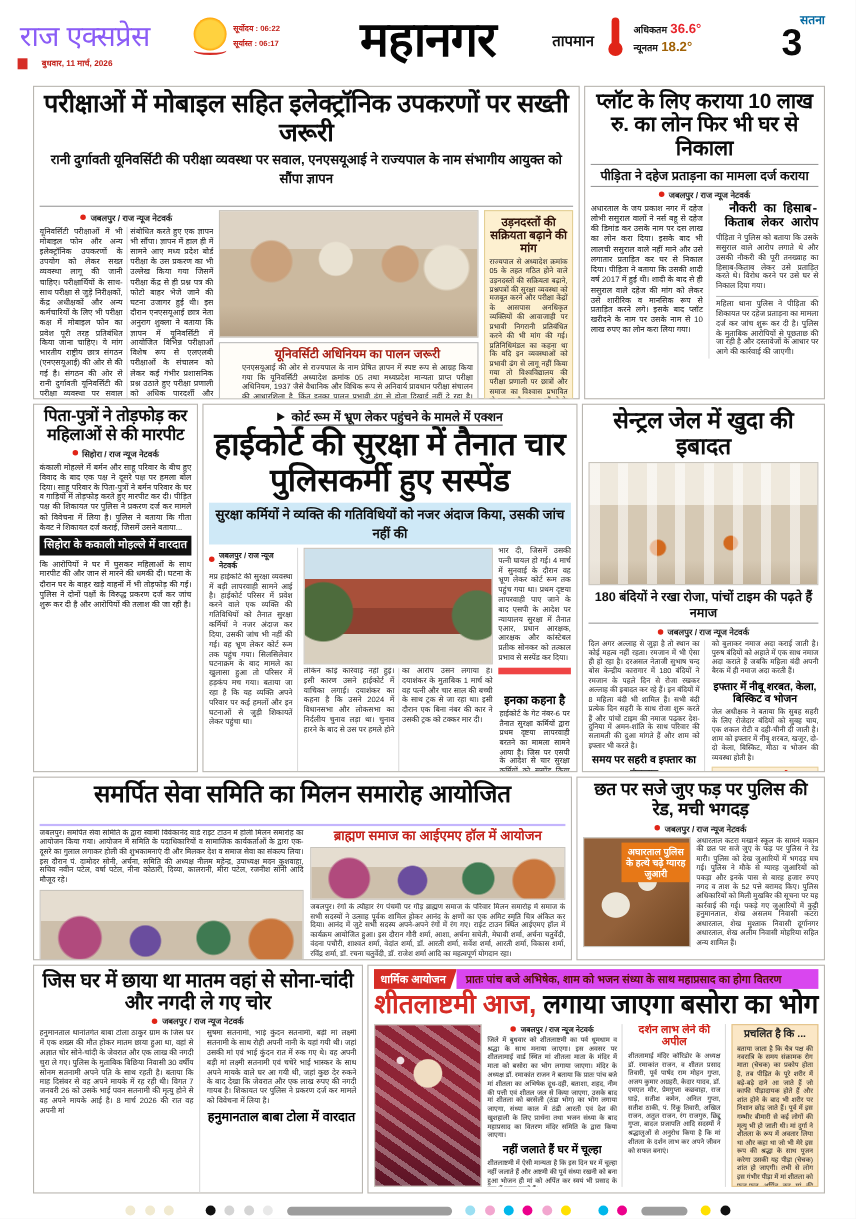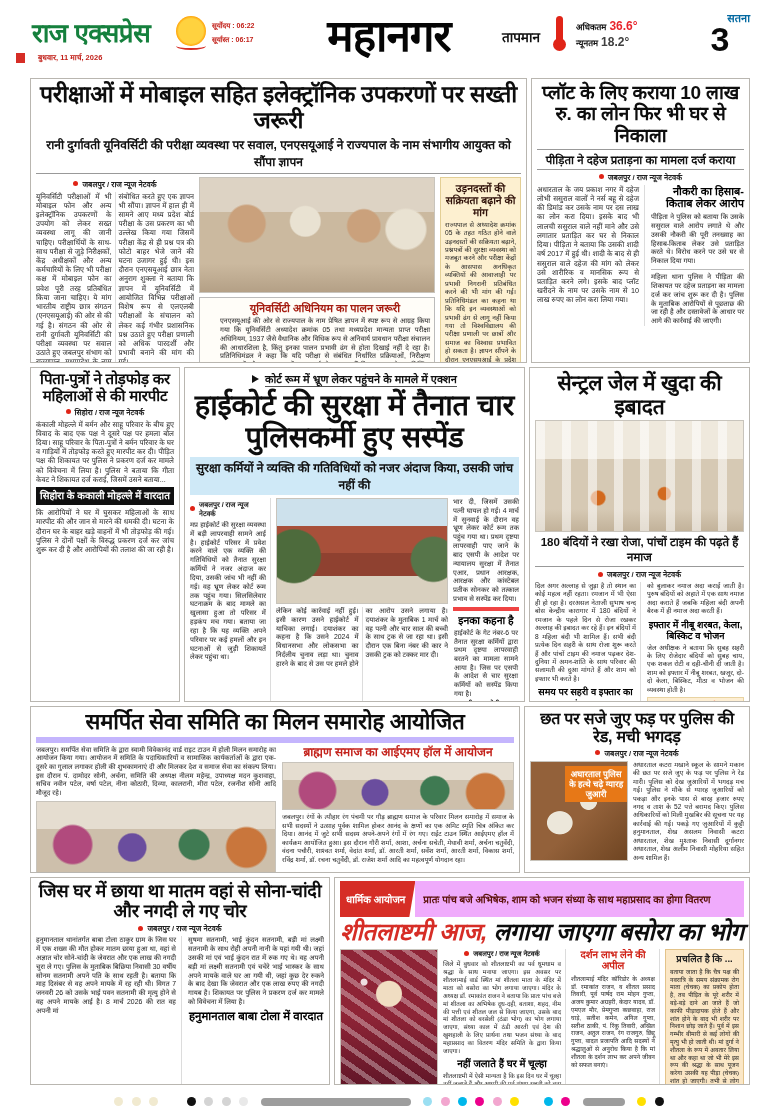--- a/index.html
+++ b/index.html
@@ -59,45 +59,45 @@
   .sun{position:absolute;border-radius:50%;background:radial-gradient(circle,#ffd23f 0 58%,#ff9e00 72%,transparent 74%);}
   .thermo{position:absolute;width:7px;background:#e02417;border-radius:4px;}
   .thermo:after{content:"";position:absolute;left:-3px;bottom:-9px;width:13px;height:13px;background:#e02417;border-radius:50%;}
 </style>
 </head>
 <body>
 
 <div id="page">
 
   <div class="abs" style="left:0;top:0;width:778px;height:72px;">
-    <div class="abs" style="left:32px;top:14px;font-size:26px;font-weight:700;color:#15803d;letter-spacing:-.5px;">राज एक्सप्रेस</div>
+    <div class="abs" style="left:18px;top:14px;font-size:26px;font-weight:400;color:#8b5cf6;letter-spacing:-.5px;">राज एक्सप्रेस</div>
     <div class="abs" style="left:38px;top:52px;font-size:7.5px;font-weight:700;color:#c2211a;">बुधवार, 11 मार्च, 2026</div>
     <div class="abs redbar" style="left:16px;top:53px;width:9px;height:10px;"></div>
     <div class="sun" style="left:176px;top:16px;width:30px;height:30px;"></div>
     <div class="abs" style="left:176px;top:42px;width:30px;height:6px;border-bottom:2px solid #d62d26;border-radius:50%;"></div>
     <div class="abs" style="left:212px;top:21px;font-size:7px;font-weight:700;color:#c2211a;">सूर्योदय : 06:22</div>
     <div class="abs" style="left:212px;top:35px;font-size:7px;font-weight:700;color:#c2211a;">सूर्यास्त : 06:17</div>
     <div class="abs" style="left:269px;top:4px;width:240px;text-align:center;font-size:44px;font-weight:900;color:#050505;letter-spacing:-1px;">महानगर</div>
     <div class="abs" style="left:502px;top:28px;font-size:13.5px;font-weight:800;color:#111;">तापमान</div>
     <div class="thermo" style="left:556px;top:16px;height:26px;"></div>
     <div class="abs" style="left:576px;top:19px;display:flex;gap:3px;align-items:baseline;">
       <span style="font-size:8.5px;font-weight:700;color:#111;">अधिकतम</span>
       <span style="font-size:12px;font-weight:800;color:#e8262d;">36.6°</span>
     </div>
     <div class="abs" style="left:576px;top:35px;display:flex;gap:3px;align-items:baseline;">
       <span style="font-size:8.5px;font-weight:700;color:#111;">न्यूनतम</span>
-      <span style="font-size:12px;font-weight:800;color:#404040;">18.2°</span>
+      <span style="font-size:12px;font-weight:800;color:#a16207;">18.2°</span>
     </div>
     <div class="abs" style="left:690px;top:10px;width:60px;text-align:right;font-size:11px;font-weight:800;color:#0369a1;">सतना</div>
     <div class="abs" style="left:690px;top:20px;width:60px;text-align:center;font-size:34px;font-weight:800;color:#0a0a0a;">3</div>
   </div>
 
   <div class="art" style="left:30px;top:78px;width:497px;height:285px;">
     <div class="hl" style="font-size:23px;">परीक्षाओं में मोबाइल सहित इलेक्ट्रॉनिक उपकरणों पर सख्ती जरूरी</div>
-    <div class="sub" style="font-size:12px;margin-top:2px;border-bottom:1px solid #999;padding-bottom:3px;">रानी दुर्गावती यूनिवर्सिटी की परीक्षा व्यवस्था पर सवाल, एनएसयूआई ने राज्यपाल के नाम संभागीय आयुक्त को सौंपा ज्ञापन</div>
+    <div class="sub" style="font-size:12px;margin-top:2px;border-bottom:1px solid #999;padding-bottom:17px;">रानी दुर्गावती यूनिवर्सिटी की परीक्षा व्यवस्था पर सवाल, एनएसयूआई ने राज्यपाल के नाम संभागीय आयुक्त को सौंपा ज्ञापन</div>
     <div style="display:flex;gap:5px;margin-top:3px;height:213px;">
       <div style="width:158px;flex:0 0 auto;">
         <div class="byl">
             <span class="dot"></span>
             <span>जबलपुर / राज न्यूज नेटवर्क</span>
           </div>
         <div class="bd cols2" style="height:195px;overflow:hidden;">यूनिवर्सिटी परीक्षाओं में भी मोबाइल फोन और अन्य इलेक्ट्रॉनिक उपकरणों के उपयोग को लेकर सख्त व्यवस्था लागू की जानी चाहिए। परीक्षार्थियों के साथ-साथ परीक्षा से जुड़े निरीक्षकों, केंद्र अधीक्षकों और अन्य कर्मचारियों के लिए भी परीक्षा कक्ष में मोबाइल फोन का प्रवेश पूरी तरह प्रतिबंधित किया जाना चाहिए। ये मांग भारतीय राष्ट्रीय छात्र संगठन (एनएसयूआई) की ओर से की गई है। संगठन की ओर से रानी दुर्गावती यूनिवर्सिटी की परीक्षा व्यवस्था पर सवाल उठाते हुए जबलपुर संभाग को राज्यपाल, मध्यप्रदेश के नाम संबोधित करते हुए एक ज्ञापन भी सौंपा। ज्ञापन में हाल ही में सामने आए मध्य प्रदेश बोर्ड परीक्षा के उस प्रकरण का भी उल्लेख किया गया जिसमें परीक्षा केंद्र से ही प्रश्न पत्र की फोटो बाहर भेजे जाने की घटना उजागर हुई थी। इस दौरान एनएसयूआई छात्र नेता अनुराग शुक्ला ने बताया कि ज्ञापन में यूनिवर्सिटी में आयोजित विभिन्न परीक्षाओं विशेष रूप से एलएलबी परीक्षाओं के संचालन को लेकर कई गंभीर प्रशासनिक प्रश्न उठाते हुए परीक्षा प्रणाली को अधिक पारदर्शी और प्रभावी बनाने की मांग की गई।</div>
       </div>
       <div style="width:236px;flex:0 0 auto;display:flex;flex-direction:column;gap:4px;">
         <div class="photo ph-exam" style="width:100%;height:116px;"></div>
@@ -117,21 +117,21 @@
     <div class="hl" style="font-size:19px;">प्लॉट के लिए कराया 10 लाख रु. का लोन फिर भी घर से निकाला</div>
     <div class="sub" style="font-size:11.5px;border-top:1px solid #999;border-bottom:1px solid #999;padding:2px 0;margin-top:3px;">पीड़िता ने दहेज प्रताड़ना का मामला दर्ज कराया</div>
     <div class="byl">
         <span class="dot"></span>
         <span>जबलपुर / राज न्यूज नेटवर्क</span>
       </div>
     <div style="display:flex;gap:6px;">
       <div class="bd" style="width:102px;flex:0 0 auto;border-right:1px solid #dcdcdc;padding-right:5px;">अधारताल के जय प्रकाश नगर में दहेज लोभी ससुराल वालों ने नर्स बहू से दहेज की डिमांड कर उसके नाम पर दस लाख का लोन करा दिया। इसके बाद भी लालची ससुराल वाले नहीं माने और उसे लगातार प्रताड़ित कर घर से निकाल दिया। पीड़िता ने बताया कि उसकी शादी वर्ष 2017 में हुई थी। शादी के बाद से ही ससुराल वाले दहेज की मांग को लेकर उसे शारीरिक व मानसिक रूप से प्रताड़ित करने लगे। इसके बाद प्लॉट खरीदने के नाम पर उसके नाम से 10 लाख रुपए का लोन करा लिया गया।</div>
       <div style="flex:1;">
         <div style="border-bottom:1px solid #bbb;padding-bottom:3px;margin-bottom:3px;">
-          <div class="btitle" style="font-size:11px;text-align:right;">नौकरी का हिसाब-किताब लेकर आरोप</div>
+          <div class="btitle" style="font-size:11px;text-align:right;font-family:Liberation Mono, monospace;">नौकरी का हिसाब-किताब लेकर आरोप</div>
           <div class="bd" style="font-size:6.9px;">पीड़िता ने पुलिस को बताया कि उसके ससुराल वाले आरोप लगाते थे और उसकी नौकरी की पूरी तनख्वाह का हिसाब-किताब लेकर उसे प्रताड़ित करते थे। विरोध करने पर उसे घर से निकाल दिया गया।</div>
         </div>
         <div class="bd" style="font-size:6.9px;">महिला थाना पुलिस ने पीड़िता की शिकायत पर दहेज प्रताड़ना का मामला दर्ज कर जांच शुरू कर दी है। पुलिस के मुताबिक आरोपियों से पूछताछ की जा रही है और दस्तावेजों के आधार पर आगे की कार्रवाई की जाएगी।</div>
       </div>
     </div>
   </div>
 
   <div class="art" style="left:30px;top:367px;width:150px;height:335px;">
     <div class="hl" style="font-size:15px;">पिता-पुत्रों ने तोड़फोड़ कर महिलाओं से की मारपीट</div>
     <div class="byl">
@@ -157,21 +157,21 @@
             <span>जबलपुर / राज न्यूज नेटवर्क</span>
           </div>
         <div class="bd" style="font-size:6.9px;overflow:hidden;height:190px;">मप्र हाईकोर्ट की सुरक्षा व्यवस्था में बड़ी लापरवाही सामने आई है। हाईकोर्ट परिसर में प्रवेश करने वाले एक व्यक्ति की गतिविधियों को तैनात सुरक्षा कर्मियों ने नजर अंदाज कर दिया, उसकी जांच भी नहीं की गई। वह भ्रूण लेकर कोर्ट रूम तक पहुंच गया। सिलसिलेवार घटनाक्रम के बाद मामले का खुलासा हुआ तो परिसर में हड़कंप मच गया। बताया जा रहा है कि यह व्यक्ति अपने परिवार पर कई हमलों और इन घटनाओं से जुड़ी शिकायतें लेकर पहुंचा था।</div>
       </div>
       <div style="width:172px;flex:0 0 auto;display:flex;flex-direction:column;gap:3px;">
         <div class="photo ph-court" style="width:100%;height:106px;"></div>
         <div class="bd cols2" style="font-size:6.9px;flex:1;overflow:hidden;">लेकिन कोई कार्रवाई नहीं हुई। इसी कारण उसने हाईकोर्ट में याचिका लगाई। दयाशंकर का कहना है कि उसने 2024 में विधानसभा और लोकसभा का निर्दलीय चुनाव लड़ा था। चुनाव हारने के बाद से उस पर हमले होने का आरोप उसने लगाया है। दयाशंकर के मुताबिक 1 मार्च को वह पत्नी और चार साल की बच्ची के साथ ट्रक से जा रहा था। इसी दौरान एक बिना नंबर की कार ने उसकी ट्रक को टक्कर मार दी।</div>
       </div>
       <div style="flex:1;">
         <div class="bd" style="font-size:6.9px;">भार दी, जिसमें उसकी पत्नी घायल हो गई। 4 मार्च में सुनवाई के दौरान वह भ्रूण लेकर कोर्ट रूम तक पहुंच गया था। प्रथम दृष्टया लापरवाही पाए जाने के बाद एसपी के आदेश पर न्यायालय सुरक्षा में तैनात एआर, प्रधान आरक्षक, आरक्षक और कांस्टेबल प्रतीक सोनकर को तत्काल प्रभाव से सस्पेंड कर दिया।</div>
-        <div style="border-top:4px solid #ef4444;border-bottom:1px solid #888;margin-top:3px;padding:3px 1px;">
+        <div style="border-top:6px solid #ef4444;border-bottom:1px solid #888;margin-top:3px;padding:18px 1px;">
           <div class="btitle" style="font-size:10.5px;">इनका कहना है</div>
           <div class="bd" style="font-size:6.8px;">हाईकोर्ट के गेट नंबर-6 पर तैनात सुरक्षा कर्मियों द्वारा प्रथम दृष्टया लापरवाही बरतने का मामला सामने आया है। जिस पर एसपी के आदेश से चार सुरक्षा कर्मियों को सस्पेंड किया गया है।</div>
           <div class="who">पीएल परतेती, सुरक्षा प्रभारी, मप्र हाईकोर्ट</div>
         </div>
       </div>
     </div>
   </div>
 
   <div class="art" style="left:529px;top:367px;width:221px;height:335px;">
     <div class="hl" style="font-size:21px;">सेन्ट्रल जेल में खुदा की इबादत</div>
@@ -193,21 +193,21 @@
         <div class="bd" style="font-size:6.6px;">जेल अधीक्षक ने बताया कि सुबह सहरी के लिए रोजेदार बंदियों को सुबह चाय, एक शकल रोटी व दही-चीनी दी जाती है। शाम को इफ्तार में नीबू शरबत, खजूर, दो-दो केला, बिस्किट, मीठा व भोजन की व्यवस्था होती है।</div>
         <div style="background:#fdeed3;border:1px solid #e8d3a2;padding:3px;margin-top:3px;">
           <div class="btitle" style="font-size:10px;color:#e02417;">इनका कहना है...</div>
 
         </div>
       </div>
     </div>
   </div>
 
   <div class="art" style="left:30px;top:706px;width:490px;height:167px;">
-    <div class="hl" style="font-size:22px;border-bottom:6px solid #c4b5fd;padding-bottom:2px;">समर्पित सेवा समिति का मिलन समारोह आयोजित</div>
+    <div class="hl" style="font-size:22px;border-bottom:2px solid #c4b5fd;padding-bottom:14px;">समर्पित सेवा समिति का मिलन समारोह आयोजित</div>
     <div style="display:flex;gap:6px;margin-top:3px;height:128px;">
       <div style="width:240px;flex:0 0 auto;display:flex;flex-direction:column;gap:3px;">
         <div class="bd" style="font-size:6.8px;height:52px;overflow:hidden;">जबलपुर। समर्पित सेवा समिति के द्वारा स्वामी विवेकानंद वार्ड राइट टाउन में होली मिलन समारोह का आयोजन किया गया। आयोजन में समिति के पदाधिकारियों व सामाजिक कार्यकर्ताओं के द्वारा एक-दूसरे का गुलाल लगाकर होली की शुभकामनाएं दी और मिलकर देश व समाज सेवा का संकल्प लिया। इस दौरान पं. दामोदर सोनी, अर्चना, समिति की अध्यक्ष नीलम महेन्द्र, उपाध्यक्ष मदन कुशवाहा, सचिव नवीन पटेल, वर्षा पटेल, नीना कोठारी, दिव्या, कालरानी, मीरा पटेल, रजनीश सोनी आदि मौजूद रहे।</div>
         <div class="photo ph-women" style="width:100%;flex:1;"></div>
       </div>
       <div style="flex:1;display:flex;flex-direction:column;gap:3px;">
         <div class="btitle" style="font-size:12px;color:#c4231c;margin:0;">ब्राह्मण समाज का आईएमए हॉल में आयोजन</div>
         <div class="photo ph-women" style="width:100%;height:48px;"></div>
         <div class="bd" style="font-size:6.6px;flex:1;overflow:hidden;">जबलपुर। रंगों के त्यौहार रंग पंचमी पर गौड़ ब्राह्मण समाज के परिवार मिलन समारोह में समाज के सभी सदस्यों ने उत्साह पूर्वक शामिल होकर आनंद के क्षणों का एक अमिट स्मृति चित्र अंकित कर दिया। आनंद में जुटे सभी सदस्य अपने-अपने रंगों में रंग गए। राईट टाउन स्थित आईएमए हॉल में कार्यक्रम आयोजित हुआ। इस दौरान गौरी शर्मा, आशा, अर्चना सचेती, मेघावी शर्मा, अर्चना चतुर्वेदी, वंदना पचौरी, शाश्वत शर्मा, वेदांत शर्मा, डॉ. आरती शर्मा, सर्वेश शर्मा, आरती शर्मा, विकास शर्मा, रविंद्र शर्मा, डॉ. रचना चतुर्वेदी, डॉ. राजेश शर्मा आदि का महत्वपूर्ण योगदान रहा।</div>
       </div>
@@ -237,25 +237,25 @@
     <div style="display:flex;gap:6px;height:150px;">
       <div class="bd" style="width:140px;flex:0 0 auto;font-size:6.9px;border-right:1px solid #dcdcdc;padding-right:5px;overflow:hidden;">हनुमानताल थानांतर्गत बाबा टोला ठाकुर ग्राम के जिस घर में एक शख्स की मौत होकर मातम छाया हुआ था, वहां से अज्ञात चोर सोने-चांदी के जेवरात और एक लाख की नगदी चुरा ले गए। पुलिस के मुताबिक बिछिया निवासी 30 वर्षीय सोनम सतनामी अपने पति के साथ रहती है। बताया कि माह दिसंबर से वह अपने मायके में रह रही थी। विगत 7 जनवरी 26 को उसके भाई पवन सतनामी की मृत्यु होने से वह अपने मायके आई है। 8 मार्च 2026 की रात वह अपनी मां</div>
       <div style="flex:1;overflow:hidden;">
         <div class="bd" style="font-size:6.9px;">सुषमा सतनामी, भाई कुंदन सतनामी, बड़ी मां लक्ष्मी सतनामी के साथ रोही अपनी नानी के यहां गयी थी। जहां उसकी मां एवं भाई कुंदन रात में रुक गए थे। वह अपनी बड़ी मां लक्ष्मी सतनामी एवं चचेरे भाई भास्कर के साथ अपने मायके वाले घर आ गयी थी, जहां कुछ देर रुकने के बाद देखा कि जेवरात और एक लाख रुपए की नगदी गायब है। शिकायत पर पुलिस ने प्रकरण दर्ज कर मामले को विवेचना में लिया है।</div>
         <div class="boldinset">हनुमानताल बाबा टोला में वारदात</div>
       </div>
     </div>
   </div>
 
   <div class="art" style="left:334px;top:877px;width:416px;height:208px;">
-    <div style="display:flex;align-items:stretch;height:36px;">
+    <div style="display:flex;align-items:stretch;height:18px;">
       <div style="background:#d62d26;color:#fff;font-weight:800;font-size:10px;padding:2px 10px 2px 6px;clip-path:polygon(0 0,100% 0,92% 100%,0 100%);flex:0 0 auto;display:flex;align-items:center;">धार्मिक आयोजन</div>
-      <div style="background:#f0abfc;color:#5a1008;font-weight:800;font-size:10px;flex:1;display:flex;align-items:center;padding-left:8px;">प्रातः पांच बजे अभिषेक, शाम को भजन संध्या के साथ महाप्रसाद का होगा वितरण</div>
-    </div>
-    <div class="hl" style="font-size:24px;margin-top:2px;font-style:italic;">
+      <div style="background:#d946ef;color:#5a1008;font-weight:800;font-size:10px;flex:1;display:flex;align-items:center;padding-left:8px;">प्रातः पांच बजे अभिषेक, शाम को भजन संध्या के साथ महाप्रसाद का होगा वितरण</div>
+    </div>
+    <div class="hl" style="font-size:24px;margin-top:2px;">
       <span style="color:#d62d26;">शीतलाष्टमी आज,</span><span style="color:#0d0d0d;"> लगाया जाएगा बसोरा का भोग</span>
     </div>
     <div style="display:flex;gap:5px;margin-top:3px;height:148px;">
       <div class="photo ph-deity" style="width:98px;height:148px;flex:0 0 auto;"></div>
       <div style="width:118px;flex:0 0 auto;border-right:1px solid #dcdcdc;padding-right:4px;overflow:hidden;">
         <div class="byl" style="font-size:6.8px;margin:0 0 2px;">
             <span class="dot"></span>
             <span>जबलपुर / राज न्यूज नेटवर्क</span>
           </div>
         <div class="bd" style="font-size:6.2px;">जिले में बुधवार को शीतलाष्टमी का पर्व धूमधाम व श्रद्धा के साथ मनाया जाएगा। इस अवसर पर शीतलामाई वार्ड स्थित मां शीतला माता के मंदिर में माता को बसोरा का भोग लगाया जाएगा। मंदिर के अध्यक्ष डॉ. रमाकांत राजन ने बताया कि प्रातः पांच बजे मां शीतला का अभिषेक दूध-दही, बताशा, शहद, नीम की पत्ती एवं शीतल जल से किया जाएगा, उसके बाद मां शीतला को बरसेली (ठंडा भोग) का भोग लगाया जाएगा, संध्या काल में ठंडी आरती एवं देश की खुशहाली के लिए प्रार्थना तथा भजन संध्या के बाद महाप्रसाद का वितरण मंदिर समिति के द्वारा किया जाएगा।</div>

